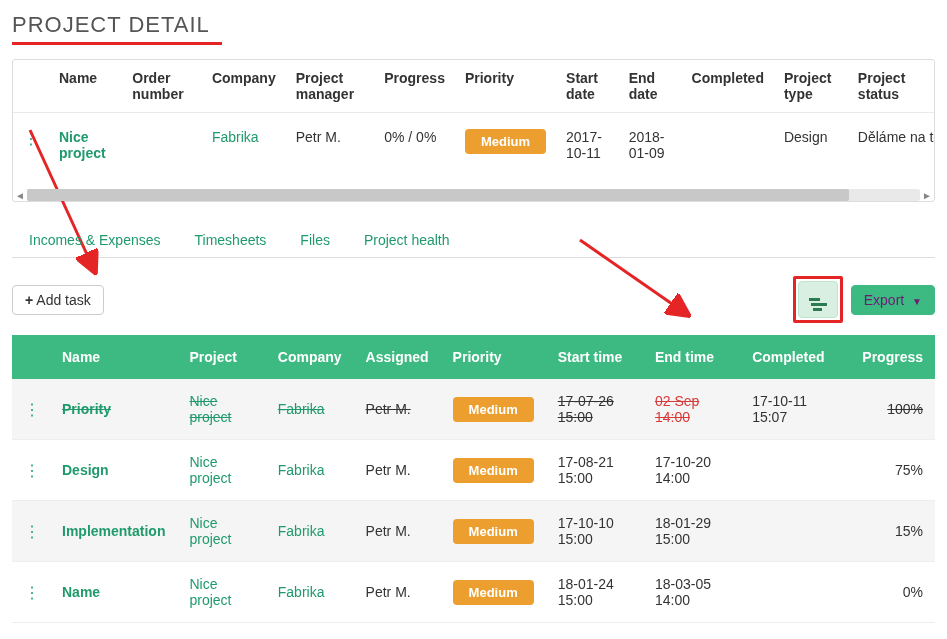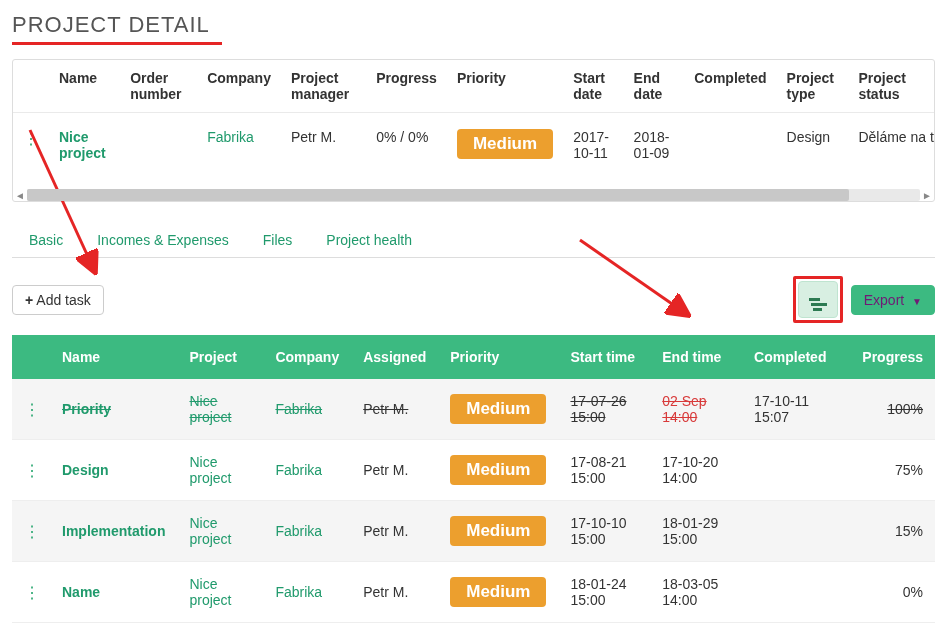--- a/index.html
+++ b/index.html
@@ -11,21 +11,21 @@
   .summary-panel { border: 1px solid #ddd; border-radius: 3px; padding: 0; margin-bottom: 18px; }
   .summary-scroll { overflow-x: auto; }
   .summary-table { width: 100%; border-collapse: collapse; min-width: 940px; }
   .summary-table th, .summary-table td { padding: 10px 10px; text-align: left; vertical-align: top; }
   .summary-table th { font-weight: 700; color: #333; border-bottom: 1px solid #eaeaea; }
   .summary-table td { padding-top: 16px; padding-bottom: 28px; }
   .link { color: #209a6c; font-weight: 700; text-decoration: none; cursor: pointer; }
   .link2 { color: #209a6c; text-decoration: none; cursor: pointer; }
   .kebab { color: #2ca872; cursor: pointer; font-size: 16px; display: inline-block; width: 14px; text-align: center; }
 
-  .priority-badge { background: #ec9f2e; color: #fff; padding: 5px 16px; border-radius: 4px; font-size: 17px; font-weight: 700; display: inline-block; }
+  .priority-badge { background: #ec9f2e; color: #fff; padding: 5px 16px; border-radius: 4px; font-size: 13px; font-weight: 700; display: inline-block; }
 
   
   .hscroll { display:flex; align-items:center; }
   .hscroll .arrow { width: 14px; text-align:center; color:#888; font-size:10px; }
   .hscroll .track { flex:1; height:12px; background:#e9e9e9; border-radius:2px; position:relative; }
   .hscroll .thumb { position:absolute; left:0; top:0; height:12px; width:92%; background:#c8c8c8; border-radius:2px; }
 
   
   .tabs { border-bottom: 1px solid #ddd; margin-bottom: 18px; display:flex; align-items:flex-end; }
   .tab { padding: 10px 16px; color: #209a6c; cursor: pointer; border: 1px solid transparent; border-bottom: none; border-radius: 4px 4px 0 0; position:relative; bottom:-1px; }
@@ -120,22 +120,22 @@
   <div class="hscroll">
     <div class="arrow">◄</div>
     <div class="track">
         <div class="thumb"></div>
       </div>
     <div class="arrow">►</div>
   </div>
 </div>
 
 <div class="tabs">
-  <div class="tab">Basic</div>
   <div class="tab">Incomes &amp; Expenses</div>
+  <div class="tab">Timesheets</div>
   <div class="tab">Files</div>
   <div class="tab">Project health</div>
 </div>
 
 <div class="toolbar">
   <div>
     <button class="btn">
       <span style="font-weight:700;">+</span>
       <span>Add task</span>
     </button>

